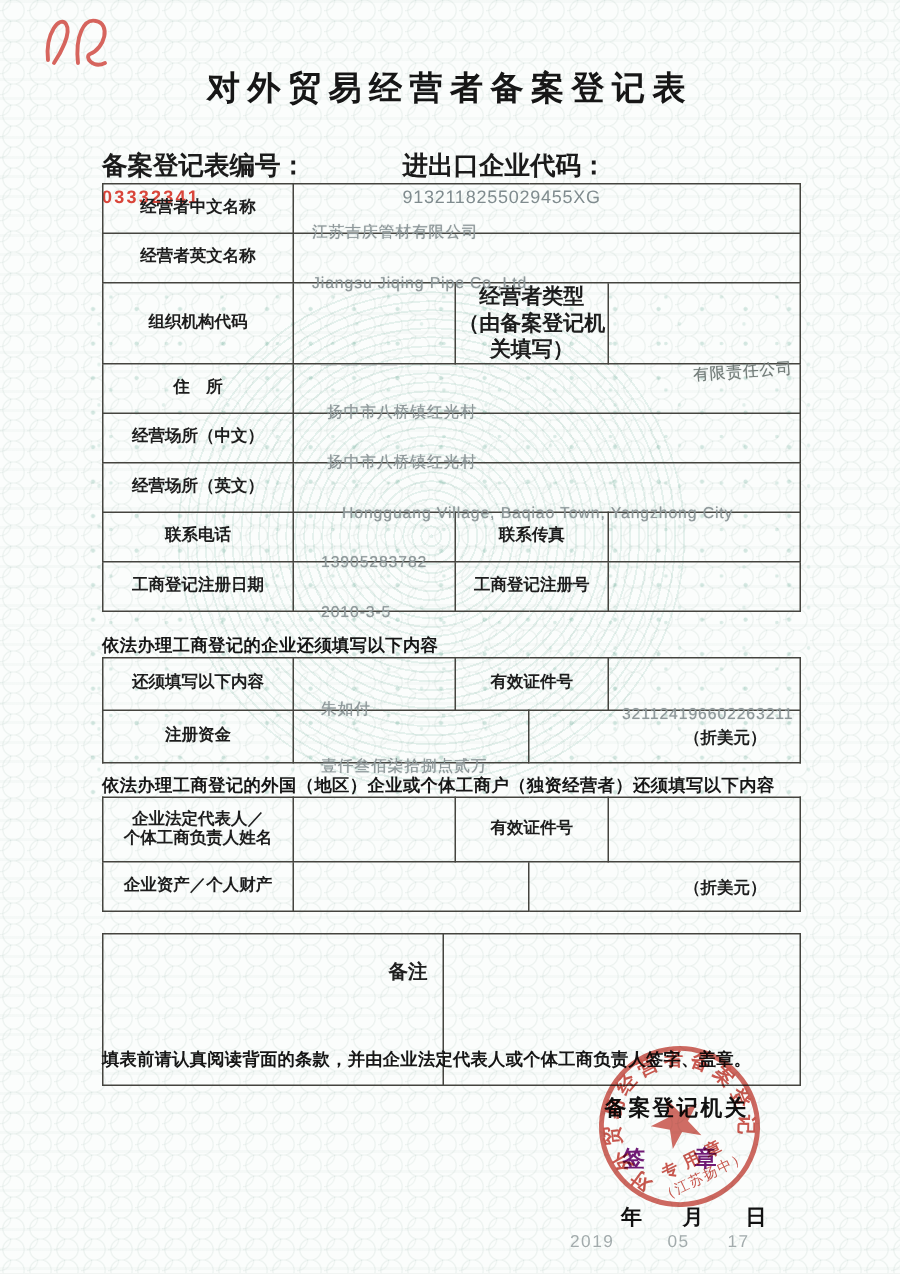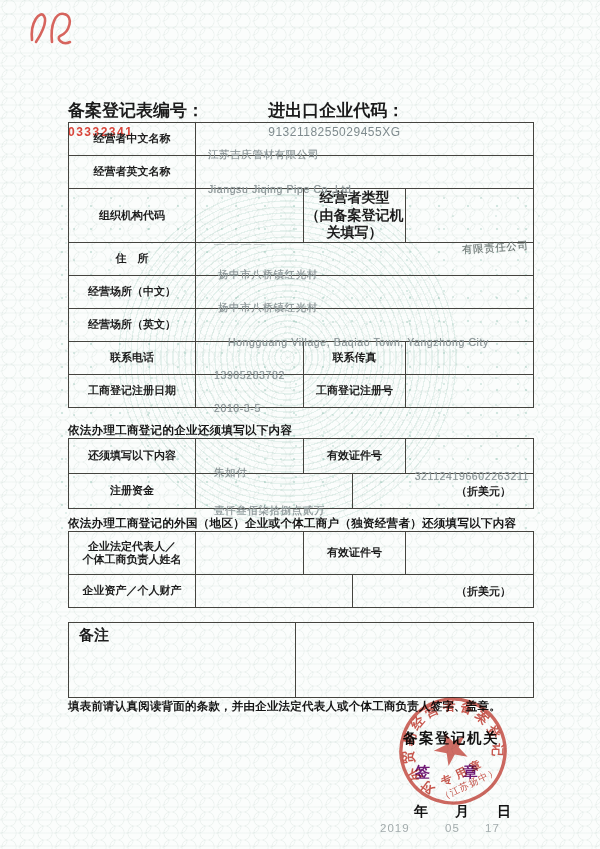--- a/index.html
+++ b/index.html
@@ -35,21 +35,21 @@
   .lbl{font-weight:bold;font-size:11px;color:#1d1d1d;text-align:center;line-height:1.2;}
   .lbl-sm{font-weight:bold;font-size:14px;color:#1d1d1d;text-align:center;line-height:1.25;}
   .val{position:absolute;bottom:-7px;left:12px;white-space:nowrap;z-index:3;
        font-size:10.5px;color:#8e989a;letter-spacing:.6px;text-shadow:0 0 .7px rgba(142,152,154,.8);}
   .val-right{left:auto;right:4px;}
   .val-center{left:18px;}
   .dashes{opacity:.45;letter-spacing:0;}
   .tilt{transform:rotate(-4deg);color:#717b77;}
   .sec-head{position:absolute;left:68px;width:467px;font-size:11.5px;font-weight:bold;color:#161616;letter-spacing:.3px;}
   .usd{font-weight:bold;font-size:11px;text-align:right;padding-right:22px;}
-  .remarks-lbl{font-weight:bold;font-size:15px;text-align:left;vertical-align:top;padding:3px 10px;}
+  .remarks-lbl{font-weight:bold;font-size:13px;text-align:right;vertical-align:top;padding:16px 10px;}
   .note{position:absolute;top:699px;left:68px;width:480px;font-size:11.5px;font-weight:bold;color:#161616;letter-spacing:.2px;}
 
   .signblock{position:absolute;left:368px;top:729px;width:166px;z-index:4;}
   .authority{text-align:center;font-size:14.5px;font-weight:bold;letter-spacing:1.5px;color:#111;}
   .signword{text-align:center;font-size:15px;font-weight:bold;letter-spacing:9px;margin-top:15px;color:#701a75;}
   .ymd{position:relative;height:18px;margin-top:21px;font-size:14px;font-weight:bold;color:#111;}
   .ymd span{position:absolute;top:0;}
   .y{left:46px}.m{left:87px}.d{left:129px}
   .dateline{position:relative;height:14px;margin-top:1px;font-size:11.5px;color:#a2abac;letter-spacing:1px;}
   .dateline span{position:absolute;top:0;}
@@ -65,20 +65,21 @@
 <div class="page">
   <div class="pattern"></div>
   <div class="watermark"></div>
   <div class="speckles"></div>
 
   <svg class="redmark" viewBox="0 0 66 50">
     <path d="M10 38 C 8 20, 18 8, 22 14 C 26 20, 18 34, 14 40" fill="none" stroke="#d14b43" stroke-width="2.6" stroke-linecap="round"></path>
     <path d="M30 40 C 28 22, 34 10, 42 12 C 52 14, 48 30, 38 34 C 34 36, 40 44, 48 40" fill="none" stroke="#d14b43" stroke-width="2.6" stroke-linecap="round"></path>
   </svg>
 
+  <div class="title">对外贸易经营者备案登记表</div>
 
   <div class="headline">
     <div>
       <span class="hl-label">备案登记表编号：</span><span class="serial">03332341</span>
     </div>
     <div>
       <span class="hl-label">进出口企业代码：</span><span class="code-val">9132118255029455XG</span>
     </div>
   </div>
 

